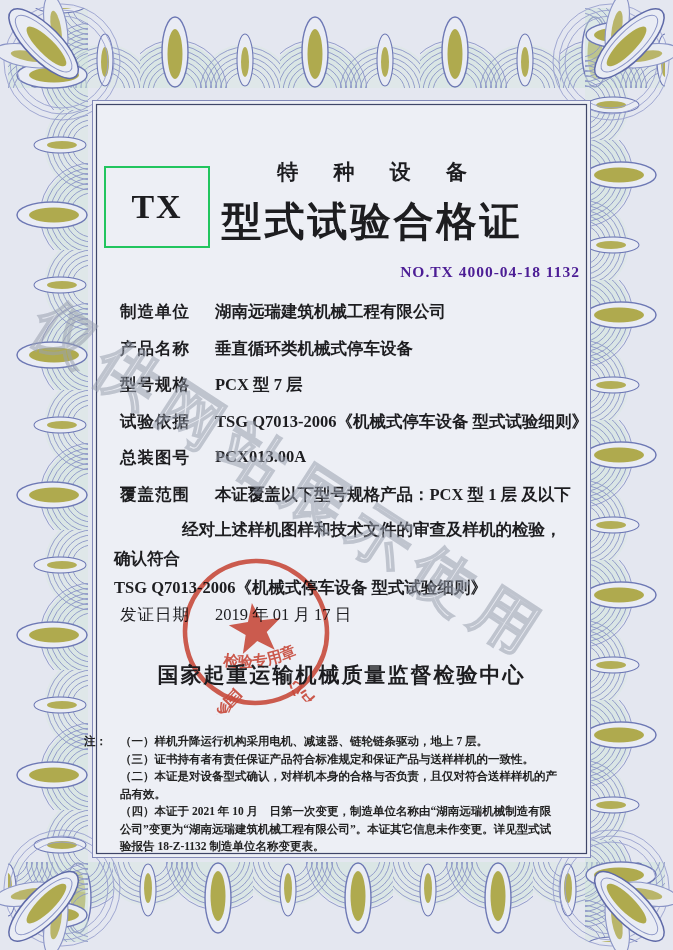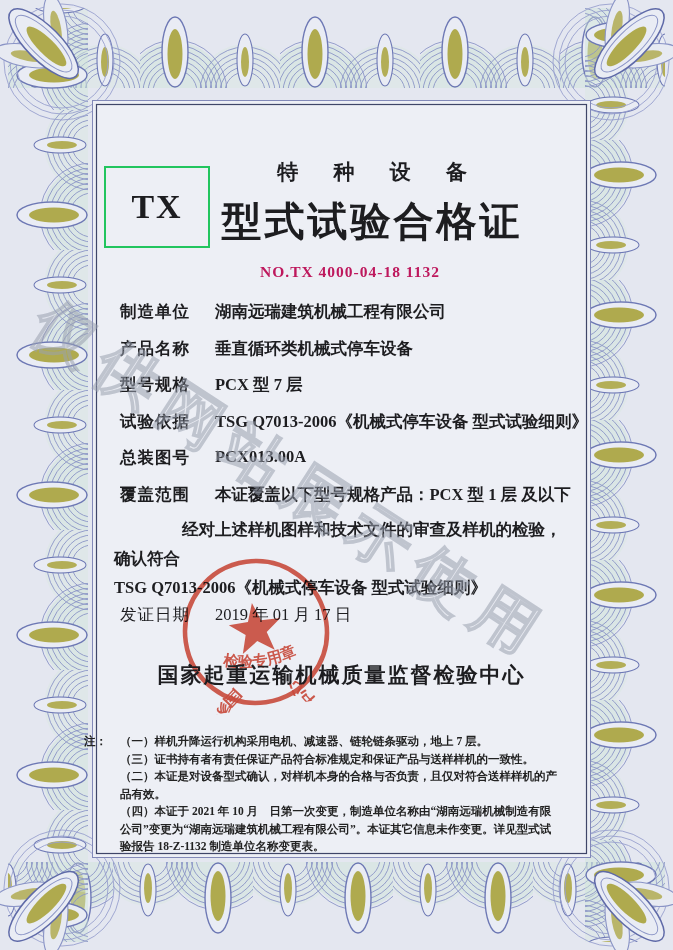--- a/index.html
+++ b/index.html
@@ -15,22 +15,22 @@
   .content{position:absolute;left:0;top:0;width:673px;height:950px;}
 
   .tx-box{
     position:absolute;left:104px;top:166px;width:102px;height:78px;
     border:2px solid #22c55e;display:flex;align-items:center;justify-content:center;
     font-size:34px;font-weight:bold;letter-spacing:2px;background:transparent;
   }
   .title-block{position:absolute;left:214px;top:158px;width:316px;text-align:center;}
   .supertitle{font-size:21px;font-weight:bold;letter-spacing:15px;text-indent:15px;white-space:nowrap;}
   .main-title{margin-top:8px;font-size:40px;font-weight:bold;letter-spacing:3px;white-space:nowrap;}
-  .cert-no{position:absolute;left:120px;top:263px;width:460px;text-align:center;
-    font-size:15.5px;letter-spacing:1px;font-weight:bold;color:#be185d;}
+  .cert-no{position:absolute;left:120px;top:263px;width:460px;text-align:right;
+    font-size:15.5px;letter-spacing:1px;font-weight:bold;color:#4c1d95;}
 
   .fields{position:absolute;left:120px;top:301px;width:450px;}
   .field-row{display:flex;height:36.5px;align-items:flex-start;font-size:16.5px;font-weight:bold;}
   .field-label{width:70px;flex:0 0 70px;letter-spacing:1px;}
   .field-value{margin-left:25px;white-space:nowrap;}
 
   .statement{position:absolute;left:114px;top:515px;width:455px;
     font-size:16.5px;font-weight:bold;line-height:29px;}
   .statement .l1{text-indent:68px;}
 

